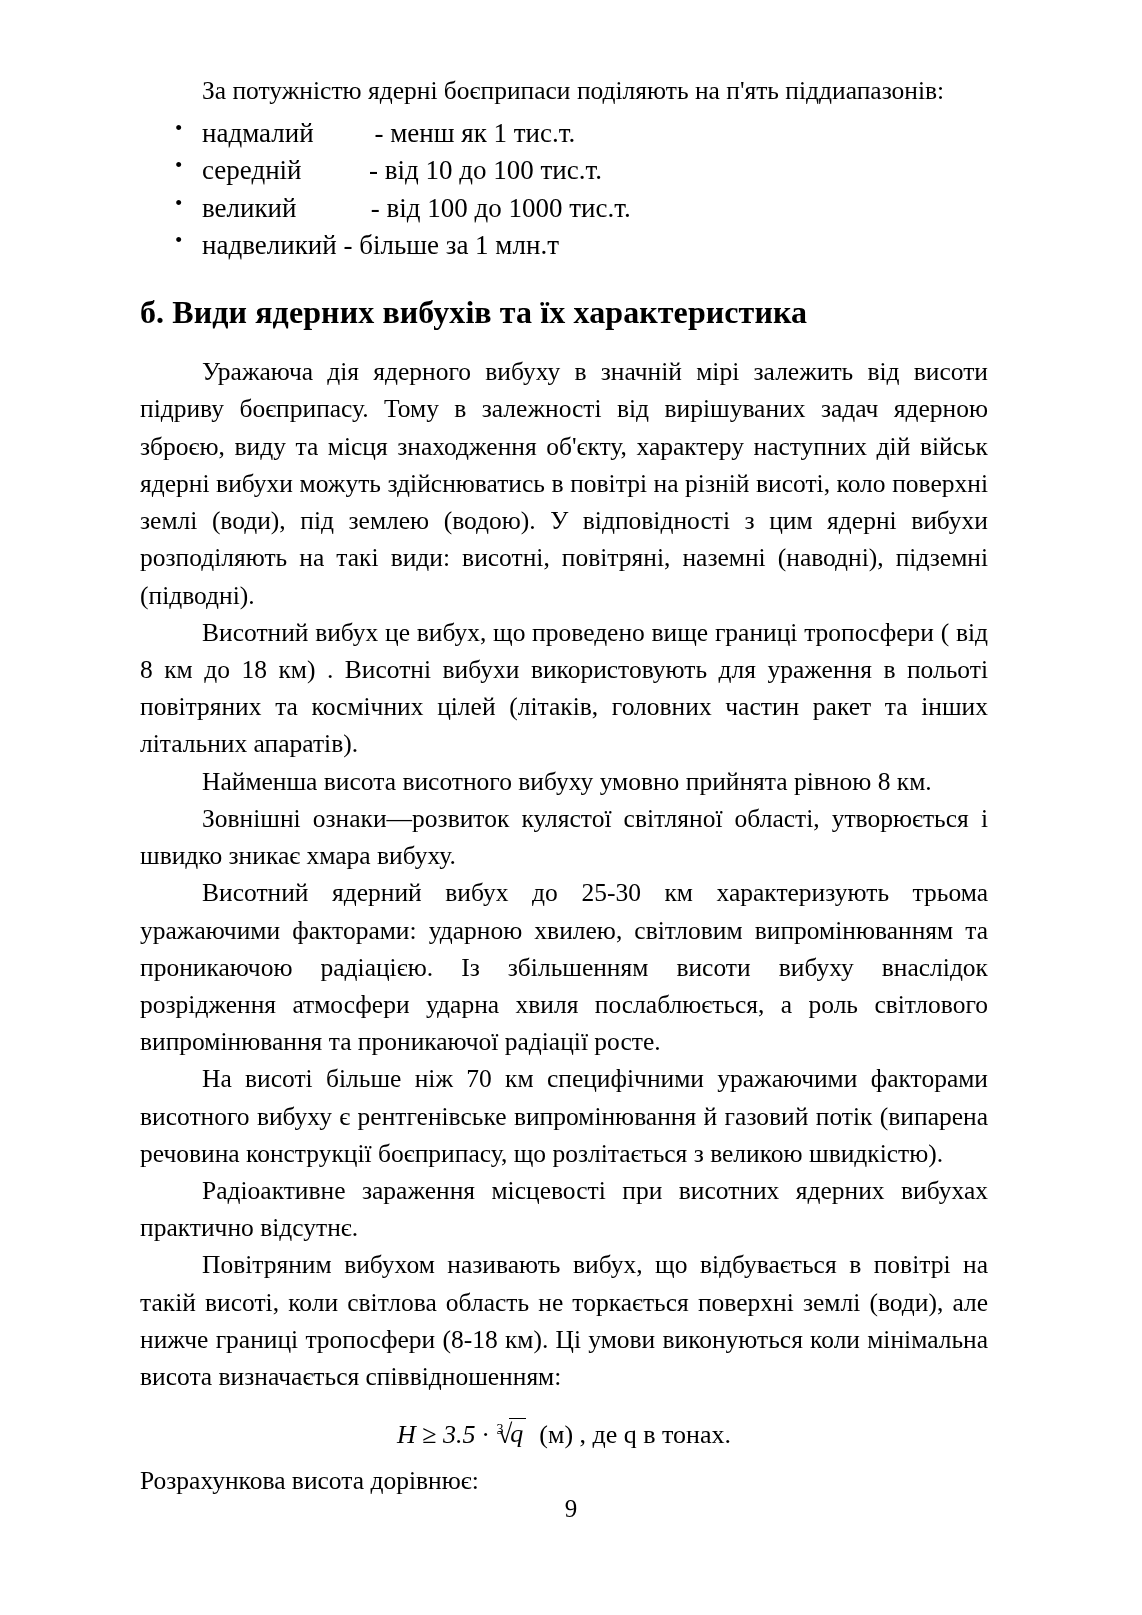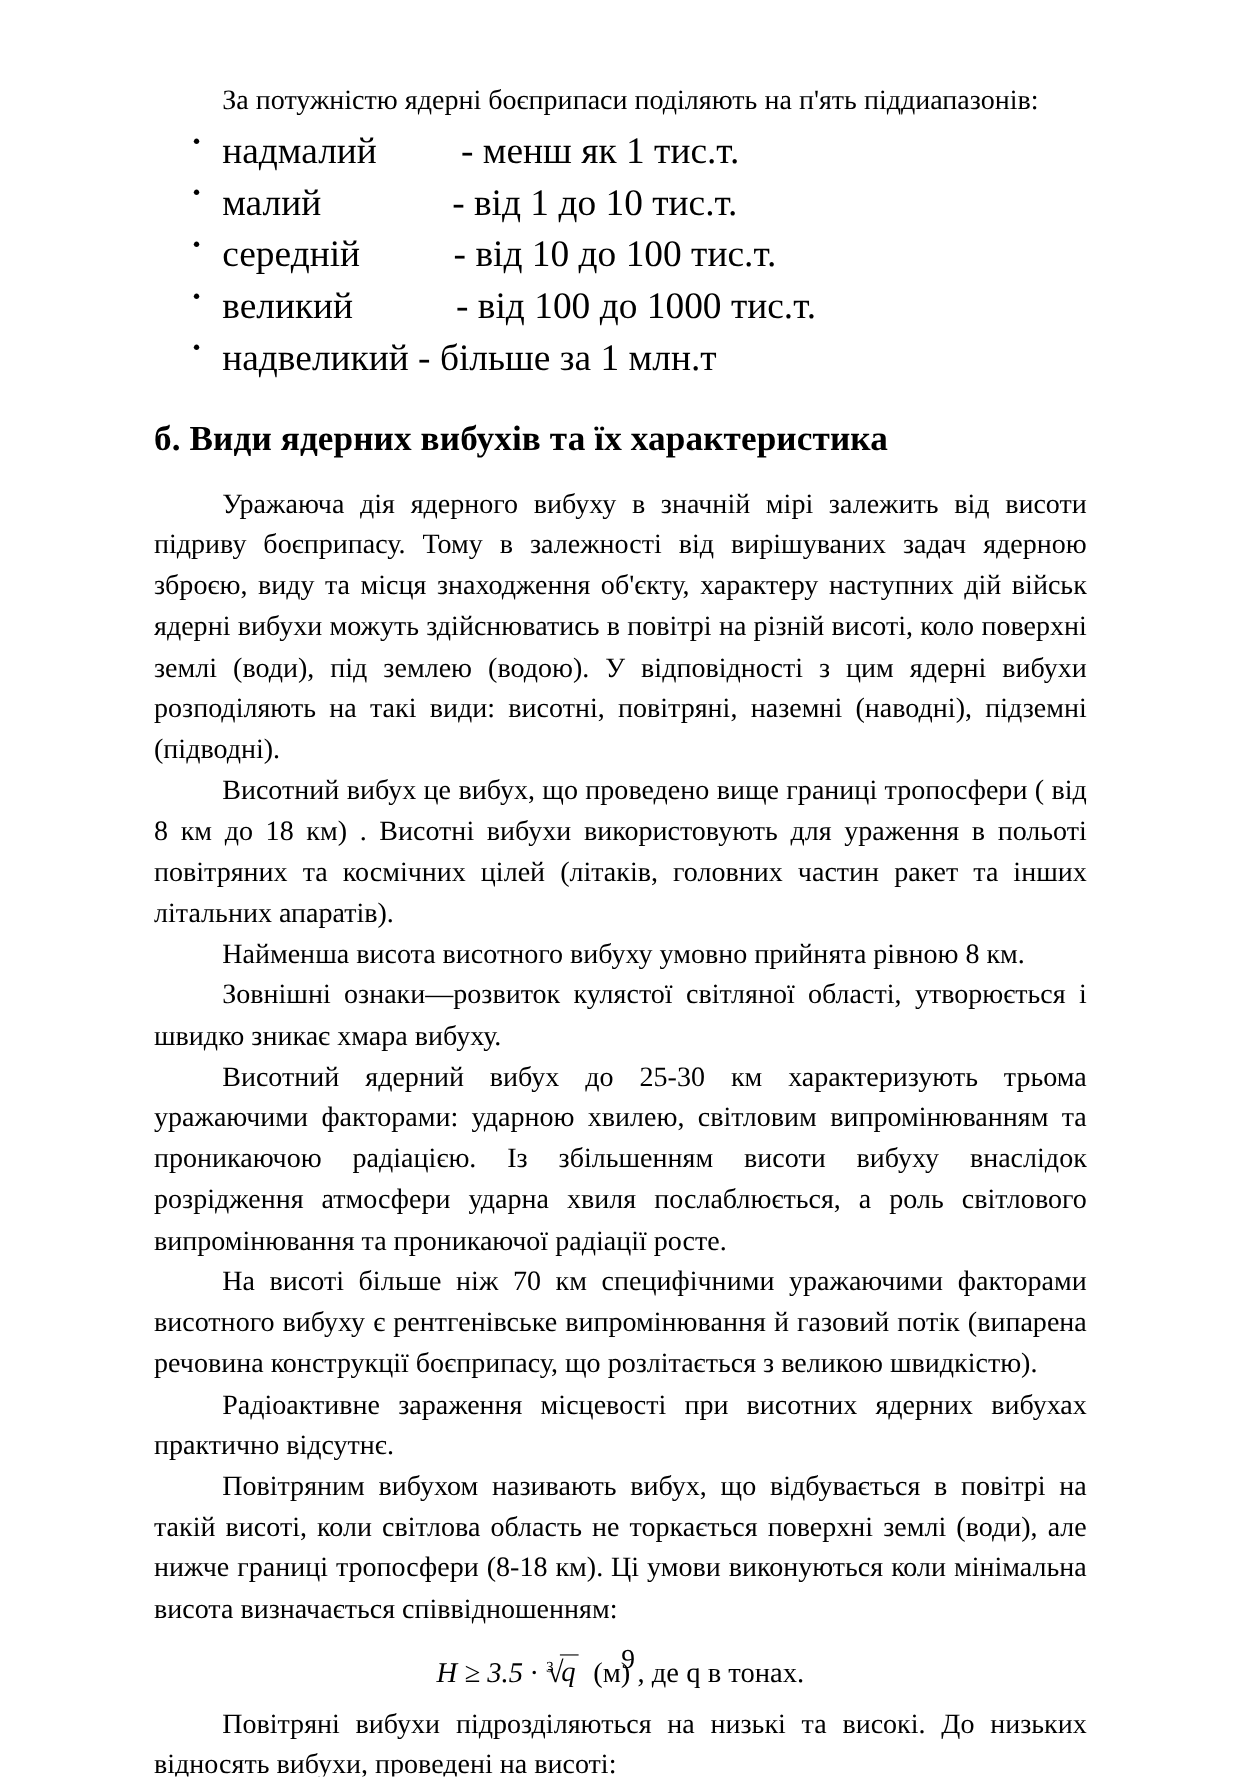--- a/index.html
+++ b/index.html
@@ -41,21 +41,21 @@
     margin-bottom: 6px;
   }
   ul.bullets {
     list-style: none;
     margin: 0 0 0 0;
     padding: 0;
   }
   ul.bullets li {
     position: relative;
     padding-left: 62px;
-    font-size: 34px;
+    font-size: 27px;
     line-height: 1.38;
     white-space: pre;
   }
   ul.bullets li::before {
     content: "\2022";
     position: absolute;
     left: 35px;
     top: -1px;
     font-size: 21px;
   }
@@ -116,42 +116,40 @@
 <body>
 
 <div class="page">
 
   <div class="content">
 
     <p class="intro">За потужністю ядерні боєприпаси поділяють на п'ять піддиапазонів:</p>
 
     <ul class="bullets">
       <li>надмалий         - менш як 1 тис.т.</li>
-      <li>малий              - від 1 до 10 тис.т.</li>
       <li>середній          - від 10 до 100 тис.т.</li>
       <li>великий           - від 100 до 1000 тис.т.</li>
       <li>надвеликий - більше за 1 млн.т</li>
     </ul>
 
     <h2 class="subhead">б. Види ядерних вибухів та їх характеристика</h2>
 
     <p class="indent">Уражаюча дія ядерного вибуху в значній мірі залежить від висоти підриву боєприпасу. Тому в залежності від вирішуваних задач ядерною зброєю, виду та місця знаходження об'єкту, характеру наступних дій військ ядерні вибухи можуть здійснюватись в повітрі на різній висоті, коло поверхні землі (води), під землею (водою). У відповідності з цим ядерні вибухи розподіляють на такі види: висотні, повітряні, наземні (наводні), підземні (підводні).</p>
     <p class="indent">Висотний вибух це вибух, що проведено вище границі тропосфери ( від 8 км до 18 км) . Висотні вибухи використовують для ураження в польоті повітряних та космічних цілей (літаків, головних частин ракет та інших літальних апаратів).</p>
     <p class="indent">Найменша висота висотного вибуху умовно прийнята рівною 8 км.</p>
     <p class="indent">Зовнішні ознаки—розвиток кулястої світляної області, утворюється і швидко зникає хмара вибуху.</p>
     <p class="indent">Висотний ядерний вибух до 25-30 км характеризують трьома уражаючими факторами: ударною хвилею, світловим випромінюванням та проникаючою радіацією. Із збільшенням висоти вибуху внаслідок розрідження атмосфери ударна хвиля послаблюється, а роль світлового випромінювання та проникаючої радіації росте.</p>
     <p class="indent">На висоті більше ніж 70 км специфічними уражаючими факторами висотного вибуху є рентгенівське випромінювання й газовий потік (випарена речовина конструкції боєприпасу, що розлітається з великою швидкістю).</p>
     <p class="indent">Радіоактивне зараження місцевості при висотних ядерних вибухах практично відсутнє.</p>
     <p class="indent">Повітряним вибухом називають вибух, що відбувається в повітрі на такій висоті, коли світлова область не торкається поверхні землі (води), але нижче границі тропосфери (8-18 км). Ці умови виконуються коли мінімальна висота визначається співвідношенням:</p>
 
     <div class="formula">
       <span class="ital">H ≥ 3.5 ·</span><span class="radical"><span class="deg">3</span><span class="sign">√</span><span class="rad-body">q</span></span>&nbsp;&nbsp;<span class="after">(м) , де q в тонах.</span>
     </div>
 
-    <p class="indent">Повітряні вибухи підрозділяються на низькі та високі. До низьких відносять вибухи, проведені на висоті:</p>
 
 
     <p class="noindent">Розрахункова висота дорівнює:</p>
 
   </div>
 
   <div class="pagenum">9</div>
 
 </div>
 

